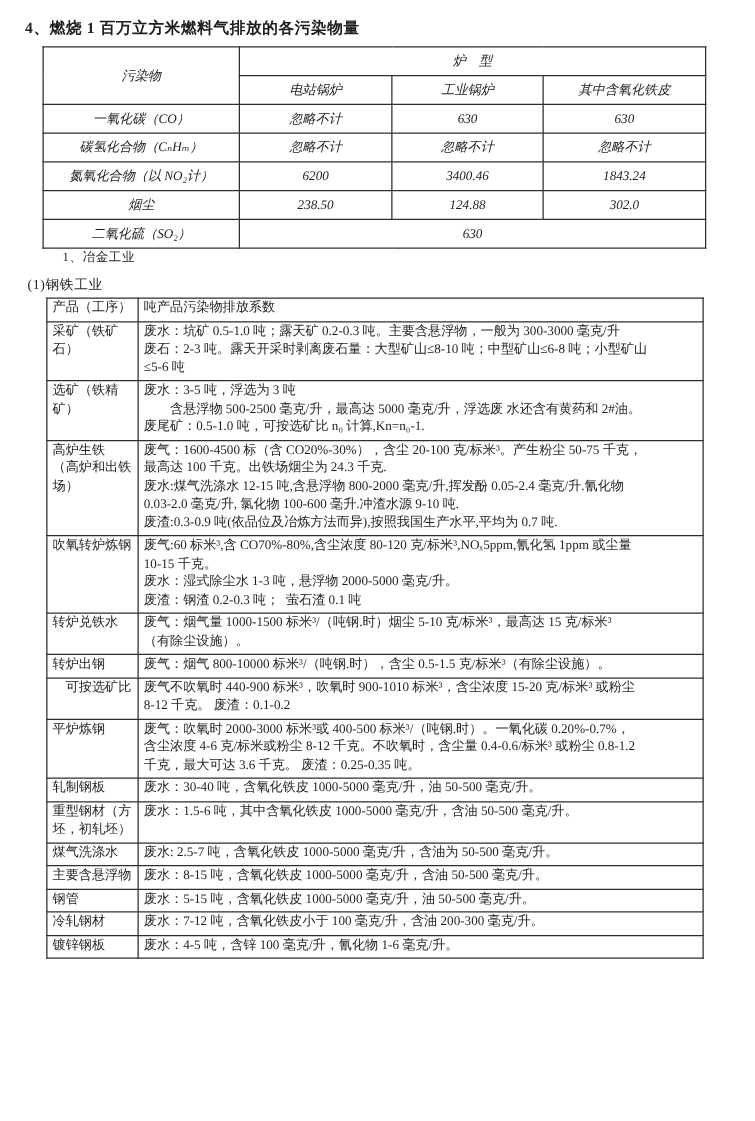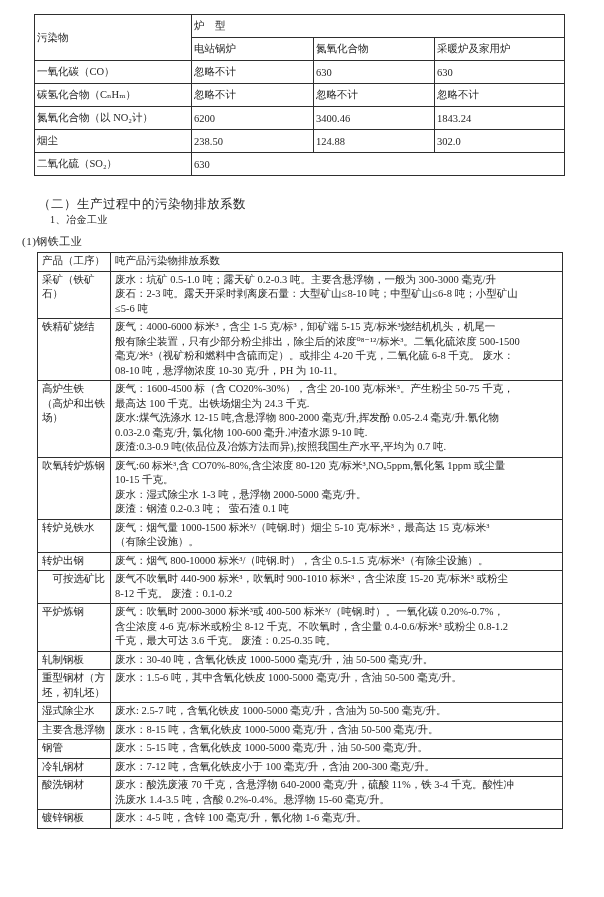--- a/index.html
+++ b/index.html
@@ -13,58 +13,59 @@
   .h-main{font-size:12.5px;font-weight:bold;margin:0 0 6px 0;letter-spacing:0.5px;}
   .h-sec{font-size:12.5px;margin:20px 0 0 18px;letter-spacing:0.5px;}
   .h-sub{font-size:10px;margin:0 0 0 30px;letter-spacing:0.5px;}
   .h-sub2{font-size:11px;margin:7px 0 3px 2px;letter-spacing:0.5px;}
 
   table{border-collapse:collapse;table-layout:fixed;}
   td{border:1px solid #2e2e2e;}
 
   .tbl1{margin-left:14px;width:530px;}
   .tbl1 td{
-    font-size:10.5px;height:20px;
-    padding:1px 2px;vertical-align:middle;
+    text-align:center;font-size:10.5px;height:20px;
+    padding:1px 2px;vertical-align:middle;font-style:italic;
   }
   .tbl1 .c0{width:157px;}
   .tbl1 .c1{width:122px;}
   .tbl1 .c2{width:121px;}
   .tbl1 .c3{width:130px;}
 
   .tbl2{margin-left:17px;width:525px;}
   .tbl2 td{
     font-size:10.5px;line-height:14.5px;vertical-align:top;
     padding:1px 4px 2px 4px;white-space:pre-wrap;word-break:break-all;
   }
   .tbl2 .prod{width:73px;}
   .tbl2 .coef{width:452px;margin-top:32px;}
 </style>
 </head>
 <body>
 
 <div class="doc">
 
+  <div class="h-main">4、燃烧 1 百万立方米燃料气排放的各污染物量</div>
 
   <table class="tbl1">
     <colgroup>
         <col class="c0">
         <col class="c1">
         <col class="c2">
         <col class="c3">
       </colgroup>
     <tbody>
       <tr>
         <td rowspan="2">污染物</td>
         <td colspan="3">炉　型</td>
       </tr>
       <tr>
         <td>电站锅炉</td>
-        <td>氮氧化合物</td>
-        <td>采暖炉及家用炉</td>
+        <td>工业锅炉</td>
+        <td>其中含氧化铁皮</td>
       </tr>
       <tr>
         <td>一氧化碳（CO）</td>
         <td>忽略不计</td>
         <td>630</td>
         <td>630</td>
       </tr>
       <tr>
         <td>碳氢化合物（CₙHₘ）</td>
         <td>忽略不计</td>
@@ -83,21 +84,20 @@
         <td>124.88</td>
         <td>302.0</td>
       </tr>
       <tr>
         <td>二氧化硫（SO₂）</td>
         <td colspan="3">630</td>
       </tr>
     </tbody>
   </table>
 
-  <div class="h-sec">（二）生产过程中的污染物排放系数</div>
   <div class="h-sub">1、冶金工业</div>
   <div class="h-sub2">(1)钢铁工业</div>
 
   <table class="tbl2">
     <colgroup>
         <col class="prod">
         <col class="coef">
       </colgroup>
     <tbody>
       <tr>
@@ -105,28 +105,27 @@
         <td class="coef">吨产品污染物排放系数</td>
       </tr>
 
   <tr>
     <td class="prod">采矿（铁矿石）</td>
     <td class="coef">废水：坑矿 0.5-1.0 吨；露天矿 0.2-0.3 吨。主要含悬浮物，一般为 300-3000 毫克/升
 废石：2-3 吨。露天开采时剥离废石量：大型矿山≤8-10 吨；中型矿山≤6-8 吨；小型矿山
 ≤5-6 吨</td>
   </tr>
 
-
-  <tr>
-    <td class="prod">铁精矿烧结</td>
-    <td class="coef">废气：4000-6000 标米³，含尘 1-5 克/标³，卸矿端 5-15 克/标米³烧结机机头，机尾一
-般有除尘装置，只有少部分粉尘排出，除尘后的浓度⁰⁸⁻¹²/标米³。二氧化硫浓度 500-1500
-毫克/米³（视矿粉和燃料中含硫而定）。或排尘 4-20 千克，二氧化硫 6-8 千克。 废水：
-08-10 吨，悬浮物浓度 10-30 克/升，PH 为 10-11。</td>
-  </tr>
+  <tr>
+    <td class="prod">选矿（铁精矿）</td>
+    <td class="coef">废水：3-5 吨，浮选为 3 吨
+　　含悬浮物 500-2500 毫克/升，最高达 5000 毫克/升，浮选废 水还含有黄药和 2#油。
+废尾矿：0.5-1.0 吨，可按选矿比 n₀ 计算,Kn=n₀-1.</td>
+  </tr>
+
 
   <tr>
     <td class="prod">高炉生铁
 （高炉和出铁
 场）</td>
     <td class="coef">废气：1600-4500 标（含 CO20%-30%），含尘 20-100 克/标米³。产生粉尘 50-75 千克，
 最高达 100 千克。出铁场烟尘为 24.3 千克.
 废水:煤气洗涤水 12-15 吨,含悬浮物 800-2000 毫克/升,挥发酚 0.05-2.4 毫克/升.氰化物
 0.03-2.0 毫克/升, 氯化物 100-600 毫升.冲渣水源 9-10 吨.
 废渣:0.3-0.9 吨(依品位及冶炼方法而异),按照我国生产水平,平均为 0.7 吨.</td>
@@ -169,44 +168,39 @@
     <td class="coef">废水：30-40 吨，含氧化铁皮 1000-5000 毫克/升，油 50-500 毫克/升。</td>
   </tr>
 
   <tr>
     <td class="prod">重型钢材（方
 坯，初轧坯）</td>
     <td class="coef">废水：1.5-6 吨，其中含氧化铁皮 1000-5000 毫克/升，含油 50-500 毫克/升。</td>
   </tr>
 
   <tr>
-    <td class="prod">湿式除尘水</td>
+    <td class="prod">煤气洗涤水</td>
     <td class="coef">废水: 2.5-7 吨，含氧化铁皮 1000-5000 毫克/升，含油为 50-500 毫克/升。</td>
   </tr>
 
   <tr>
     <td class="prod">主要含悬浮物</td>
     <td class="coef">废水：8-15 吨，含氧化铁皮 1000-5000 毫克/升，含油 50-500 毫克/升。</td>
   </tr>
 
   <tr>
     <td class="prod">钢管</td>
     <td class="coef">废水：5-15 吨，含氧化铁皮 1000-5000 毫克/升，油 50-500 毫克/升。</td>
   </tr>
 
   <tr>
     <td class="prod">冷轧钢材</td>
     <td class="coef">废水：7-12 吨，含氧化铁皮小于 100 毫克/升，含油 200-300 毫克/升。</td>
   </tr>
 
-  <tr>
-    <td class="prod">酸洗钢材</td>
-    <td class="coef">废水：酸洗废液 70 千克，含悬浮物 640-2000 毫克/升，硫酸 11%，铁 3-4 千克。酸性冲
-洗废水 1.4-3.5 吨，含酸 0.2%-0.4%。悬浮物 15-60 毫克/升。</td>
-  </tr>
 
   <tr>
     <td class="prod">镀锌钢板</td>
     <td class="coef">废水：4-5 吨，含锌 100 毫克/升，氰化物 1-6 毫克/升。</td>
   </tr>
 
 </tbody>
   </table>
 
 </div>

